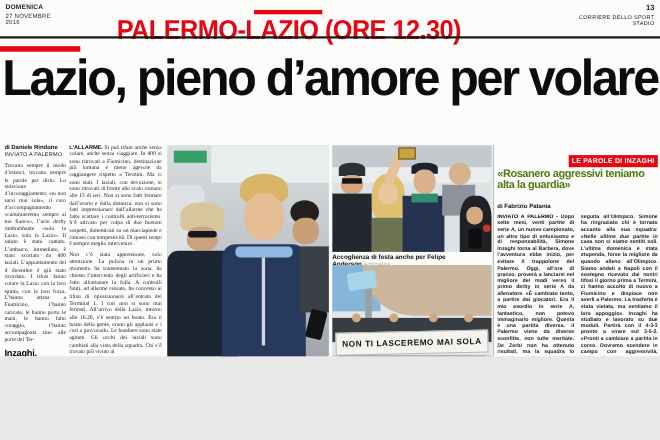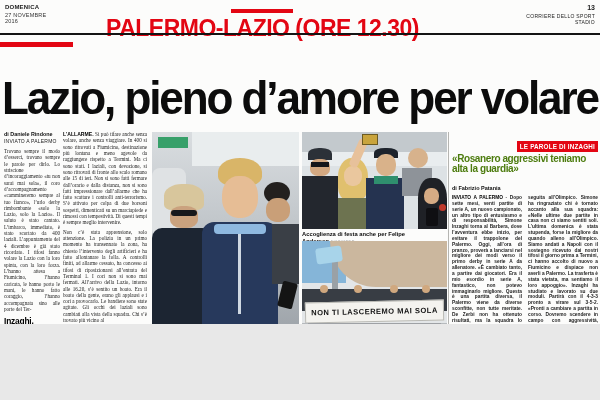--- a/index.html
+++ b/index.html
@@ -13,21 +13,21 @@
   .mh-redbar{left:231px;top:9px;width:62px;height:3.5px;background:#e30613;}
   .mh-title{left:0;top:13px;width:525px;text-align:center;font-size:23px;font-weight:bold;
             color:#e30613;letter-spacing:-0.5px;transform:scaleY(1.08);transform-origin:center top;}
   .mh-right{right:5px;top:4px;text-align:right;line-height:1.25;color:#222;}
   .mh-right .pn{font-size:7px;font-weight:bold;}
   .mh-right .pp{font-size:5px;letter-spacing:0.3px;}
   .mh-rule{left:0;top:33px;width:600px;height:1.5px;background:#141414;}
   .mh-redline{left:0;top:42px;width:73px;height:4.5px;background:#e30613;}
 
   
-  .headline{left:2px;top:47px;width:596px;height:50px;overflow:visible;margin-top:28px;}
+  .headline{left:2px;top:47px;width:596px;height:50px;overflow:visible;}
   .headline span{font-size:46px;font-weight:bold;letter-spacing:-2.2px;line-height:1;color:#0c0c0c;
                  font-family:"Liberation Sans",sans-serif;}
   .subhead{left:2px;top:100px;width:596px;height:26px;}
   .subhead span{font-size:20px;font-weight:normal;letter-spacing:-0.6px;color:#161616;}
   .fitw{display:inline-block;white-space:nowrap;}
 
   
   .col{position:absolute;overflow:hidden;}
   .bodytxt{font-family:"Liberation Serif",serif;font-size:5.1px;line-height:1.24;text-align:justify;
            color:#1b1b1b;margin:0 0 3px 0;}

